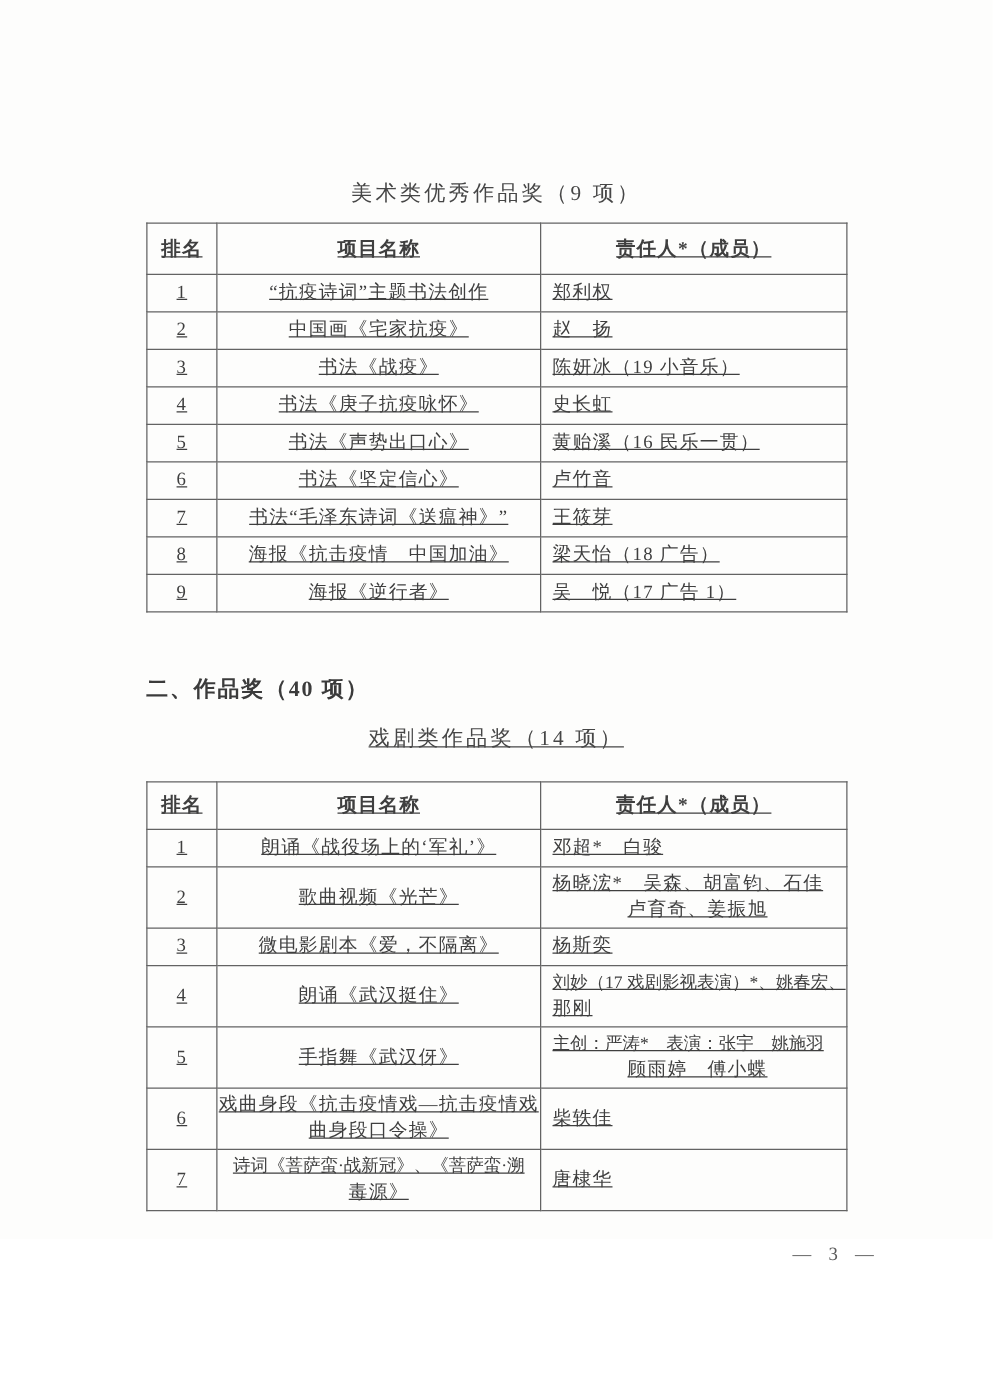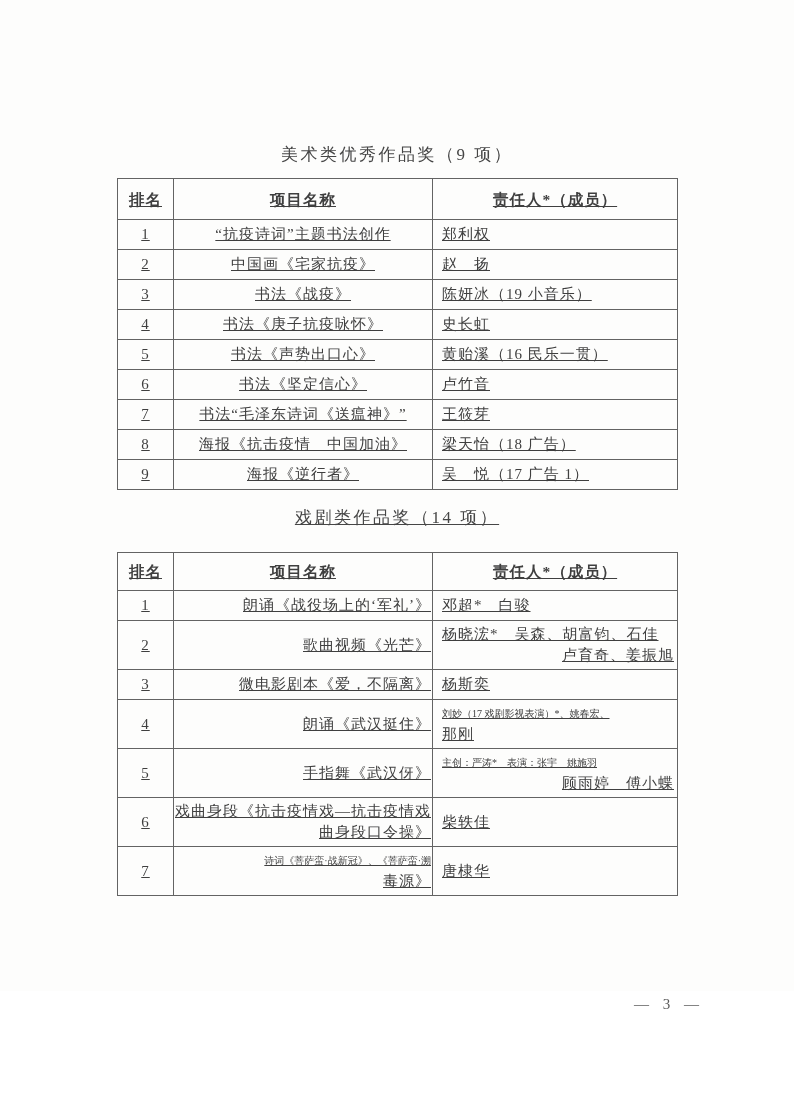--- a/index.html
+++ b/index.html
@@ -66,22 +66,22 @@
     padding-right: 3px;
   }
   table.award td.namecell {
     padding-left: 1px;
     padding-right: 1px;
   }
   .line {
     line-height: 21px;
     white-space: nowrap;
   }
-  .line.c { text-align: right; }
-  .line.tight { letter-spacing: 0; font-size: 10px; }
+  .line.c { text-align: center; }
+  .line.tight { letter-spacing: 0; font-size: 14px; }
   .section-heading {
     margin: 49px 0 0 117px;
     font-weight: bold;
     font-size: 17.5px;
     letter-spacing: 1.5px;
     color: #3b3b3b;
   }
   .doc-title.second {
     margin-top: 16px;
     margin-bottom: 0;
@@ -158,20 +158,21 @@
         <td class="resp">梁天怡（18 广告）</td>
       </tr>
       <tr>
         <td>9</td>
         <td class="namecell">海报《逆行者》</td>
         <td class="resp">吴　悦（17 广告 1）</td>
       </tr>
     </tbody>
   </table>
 
+  <div class="section-heading">二、作品奖（40 项）</div>
 
   <div class="doc-title second">戏剧类作品奖（14 项）</div>
 
   <table class="award t2">
     <colgroup>
         <col style="width:56px">
         <col style="width:259px">
         <col style="width:245px">
       </colgroup>
     <tbody>

